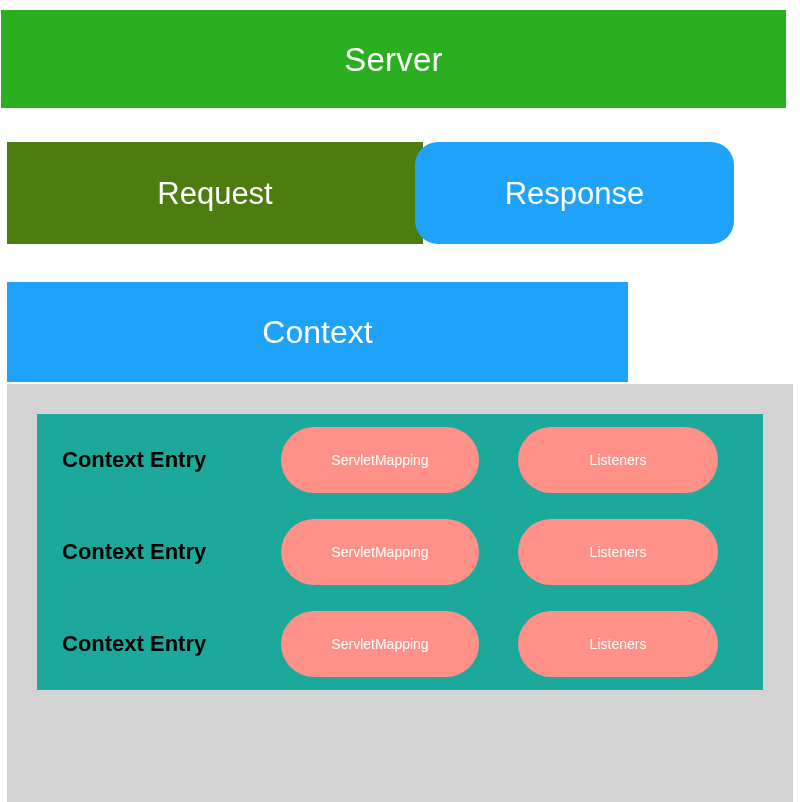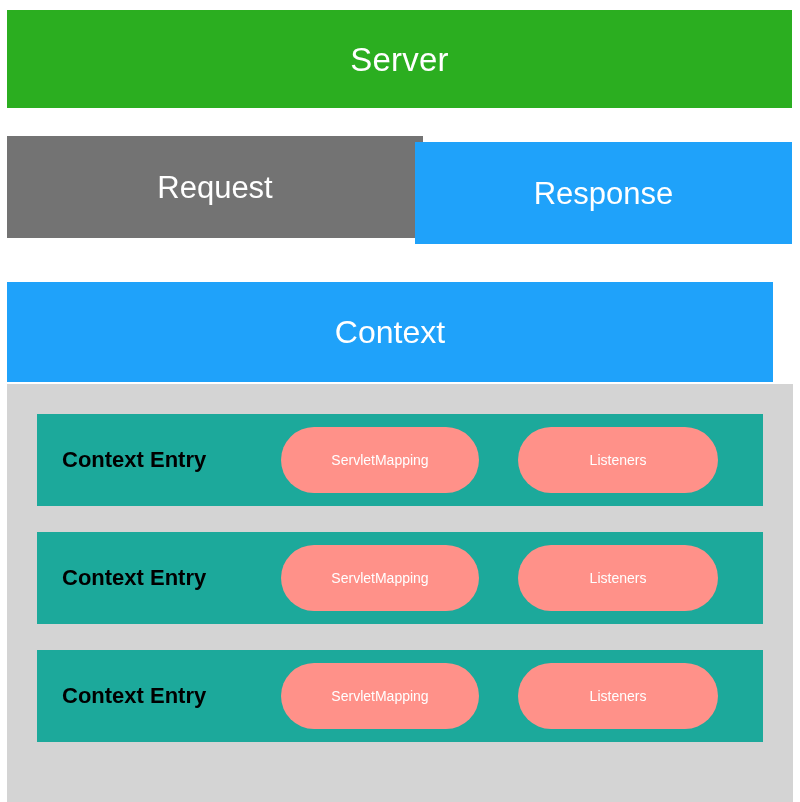--- a/index.html
+++ b/index.html
@@ -25,63 +25,64 @@
   .box {
     position: absolute;
     box-sizing: border-box;
     display: flex;
     align-items: center;
     justify-content: center;
   }
 
   
   .server-bar {
-    left: 7px;
+    left: 1px;
     top: 10px;
     width: 785px;
     height: 98px;
     background: #2bae20;
     text-align: right;
   }
   .server-bar .label {
     color: #ffffff;
     font-size: 33px;
     font-weight: 400;
     letter-spacing: 0.2px;
     line-height: 1;
   }
 
   
   .request-bar {
     left: 7px;
-    top: 136px;
+    top: 142px;
     width: 416px;
     height: 102px;
-    background: #737373;
+    background: #4d7c0f;
   }
   .response-bar {
     left: 415px;
     top: 142px;
-    width: 377px;
+    width: 319px;
     height: 102px;
     background: #1fa2fa;
+    border-radius: 23px;
   }
   .request-bar .label,
   .response-bar .label {
     color: #ffffff;
     font-size: 31px;
     font-weight: 400;
     line-height: 1;
   }
 
   
   .context-bar {
     left: 7px;
     top: 282px;
-    width: 766px;
+    width: 621px;
     height: 100px;
     background: #1fa2fa;
   }
   .context-bar .label {
     color: #ffffff;
     font-size: 32px;
     font-weight: 400;
     line-height: 1;
   }
 
@@ -97,21 +98,21 @@
     padding: 30px 30px 0 30px;
   }
 
   
   .entry-row {
     position: relative;
     box-sizing: border-box;
     width: 726px;
     height: 92px;
     background: #1ca99b;
-    margin-bottom: 26px;
+    margin-bottom: 0;
     display: block;
   }
 
   .entry-title {
     position: absolute;
     left: 25px;
     top: 50%;
     transform: translateY(-50%);
     color: #000000;
     font-size: 22px;

